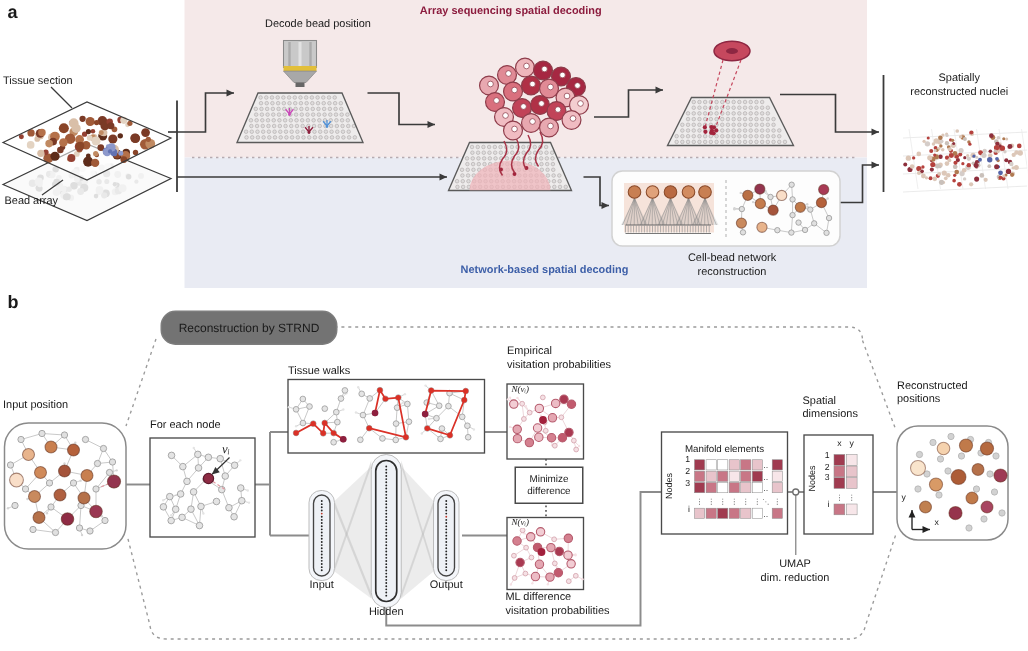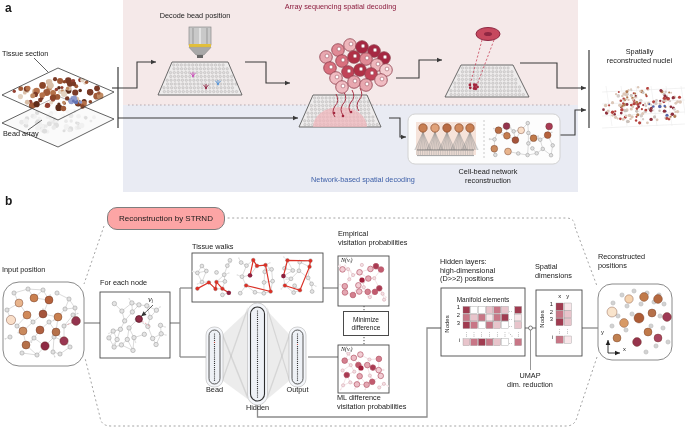--- a/index.html
+++ b/index.html
@@ -3,30 +3,30 @@
 <meta charset="utf-8">
 <style>
   html,body{margin:0;padding:0;background:#fff;}
   .fig{position:relative;width:685px;height:434px;background:#fff;overflow:hidden;
        font-family:"Liberation Sans",sans-serif;color:var(--ink,#1a1a1a);}
   .fig svg{position:absolute;left:0;top:0;}
   .lbl{position:absolute;font-size:7.3px;line-height:1.18;color:var(--ink,#1a1a1a);
        white-space:pre-line;}
   .c{text-align:center;}
   .r{text-align:right;}
-  .b{font-weight:normal;}
+  .b{font-weight:bold;}
   .big{font-size:12px;font-weight:bold;}
   .maroon{color:var(--maroon,#8c1c3e);}
   .blue{color:var(--blue,#3d5fa8);}
   .tiny{font-size:5.8px;line-height:1;}
   .t65{font-size:6.5px;}
   .nv{position:absolute;font:italic 6px "Liberation Serif",serif;background:#fff;padding:0 1px;line-height:1;}
   .vi{position:absolute;font:italic 8.5px "Liberation Serif",serif;}
   .rot{position:absolute;font-size:6px;text-align:center;transform:rotate(-90deg);transform-origin:center;line-height:1;}
-  .boxlbl{position:absolute;background:#fca5a5;border:1px solid #7d7d7d;border-radius:10px;
+  .boxlbl{position:absolute;background:#737373;border:1px solid #7d7d7d;border-radius:10px;
           display:flex;align-items:center;justify-content:center;font-size:8px;}
   .minbox{position:absolute;background:#fff;border:1px solid #4a4a4a;display:flex;align-items:center;
           justify-content:center;text-align:center;font-size:6.6px;line-height:1.12;white-space:pre-line;}
 </style>
 </head>
 <body>
 
 <div class="fig">
   <svg id="fig" width="685" height="434" viewBox="0 0 685 434">
     <g id="g-bg">
@@ -1750,21 +1750,21 @@
         <polygon points="620,353 615,350.7 615,355.3" fill="#222"></polygon>
       </g>
   <clipPath id="cb">
         <polygon points="313,95 367,95 381,127 299,127" fill="#000"></polygon>
       </clipPath>
     </svg>
 
   <div class="lbl big" style="left:5px;top:1px;width:14px">a</div>
   <div class="lbl" style="left:2px;top:50px;width:60px">Tissue section</div>
   <div class="lbl" style="left:3px;top:130px;width:55px">Bead array</div>
-  <div class="lbl c" style="left:133px;top:12px;width:124px">Decode bead position</div>
+  <div class="lbl c" style="left:150px;top:12px;width:124px">Decode bead position</div>
   <div class="lbl c b maroon" style="left:238px;top:3px;width:205px">Array sequencing spatial decoding</div>
   <div class="lbl c" style="left:436px;top:168px;width:104px">Cell-bead network
 reconstruction</div>
   <div class="lbl c b blue" style="left:258px;top:176px;width:210px">Network-based spatial decoding</div>
   <div class="lbl c" style="left:594px;top:48px;width:91px">Spatially
 reconstructed nuclei</div>
 
   <div class="lbl big" style="left:5px;top:194px;width:14px">b</div>
   <div class="boxlbl" style="left:107px;top:207px;width:116px;height:21px">
     <span>Reconstruction by STRND</span>
@@ -1776,26 +1776,23 @@
   <div class="lbl" style="left:338px;top:230px;width:92px">Empirical
 visitation probabilities</div>
   <div class="nv" style="left:340px;top:257px">N(vᵢ)</div>
   <div class="minbox" style="left:343px;top:311px;width:44px;height:23px">
     <span>Minimize
 difference</span>
   </div>
   <div class="nv" style="left:340px;top:346px">N(vᵢ)</div>
   <div class="lbl" style="left:337px;top:394px;width:95px">ML difference
 visitation probabilities</div>
-  <div class="lbl c" style="left:196px;top:386px;width:37px">Bead</div>
+  <div class="lbl c" style="left:196px;top:386px;width:37px">Input</div>
   <div class="lbl c" style="left:238px;top:404px;width:39px">Hidden</div>
   <div class="lbl c" style="left:279px;top:386px;width:37px">Output</div>
-  <div class="lbl" style="left:440px;top:258px;width:98px">Hidden layers:
-high-dimensional
-(D&gt;&gt;2) positions</div>
   <div class="lbl c t65" style="left:441px;top:296px;width:84px">Manifold elements</div>
   <div class="rot" style="left:432px;top:321px;width:30px">Nodes</div>
   <div class="lbl tiny r" style="left:452px;top:305px;width:8px">1</div>
   <div class="lbl tiny r" style="left:452px;top:313px;width:8px">2</div>
   <div class="lbl tiny r" style="left:452px;top:320.5px;width:8px">3</div>
   <div class="lbl tiny r" style="left:452px;top:337.5px;width:8px">i</div>
   <div class="lbl" style="left:535px;top:263px;width:60px">Spatial
 dimensions</div>
   <div class="lbl tiny c" style="left:556px;top:294px;width:7.2px">x</div>
   <div class="lbl tiny c" style="left: 564.2px;top:294px;width:7.2px">y</div>

